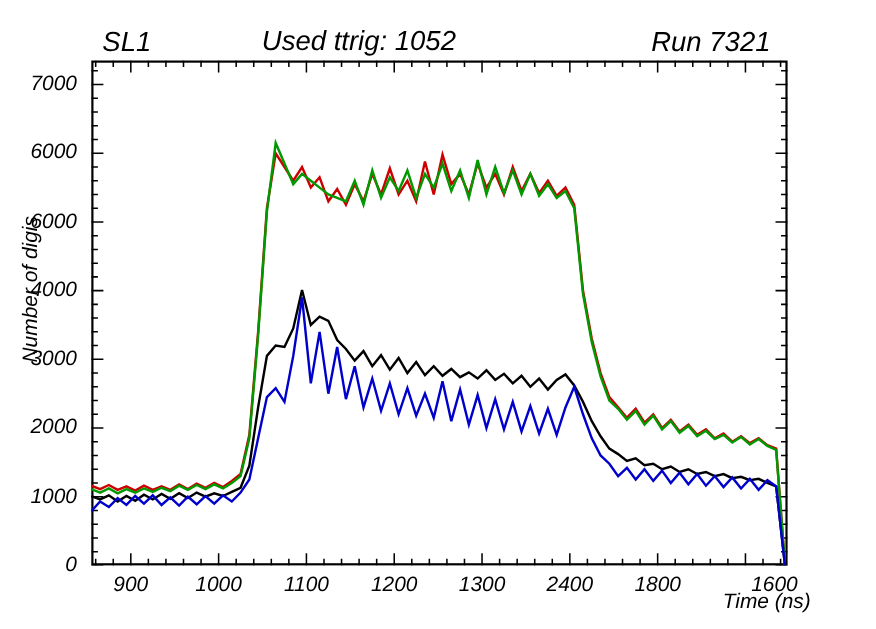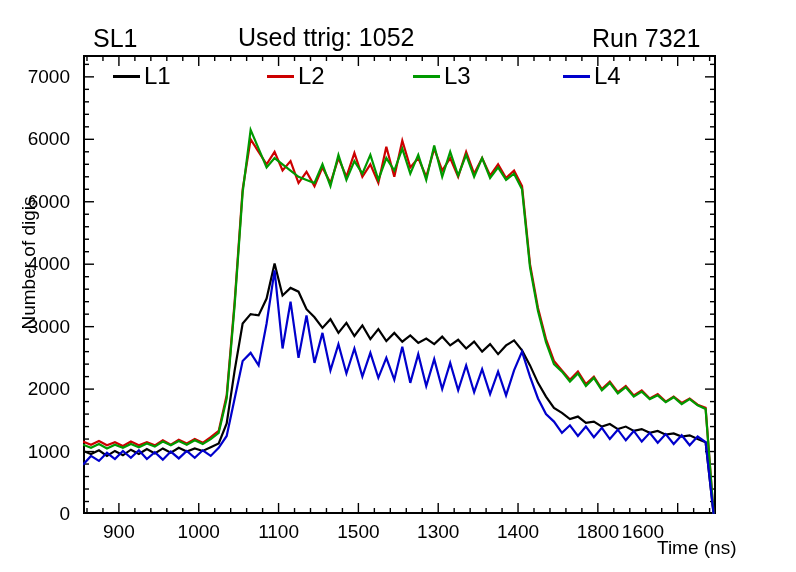--- a/index.html
+++ b/index.html
@@ -1,18 +1,18 @@
 <!DOCTYPE html>
 <html><head>
 <meta charset="utf-8">
 <style>
   html,body{margin:0;padding:0;background:#ffffff;}
   body{width:796px;height:572px;overflow:hidden;
        font-family:"Liberation Sans",sans-serif;color:#000;}
-  #root{position:relative;width:796px;height:572px;}
+  #root{position:relative;width:796px;height:572px;font-style:italic;}
 
   .ttl{position:absolute;font-size:25px;line-height:25px;white-space:nowrap;}
   #title-sl     {left:93px;  top:26px;}
   #title-ttrig  {left:238px; top:25px;}
   #title-run    {left:592px; top:26px;}
 
   #ylabel{position:absolute;left:-71px;top:252px;width:200px;text-align:center;
           font-size:19px;transform:rotate(-90deg);transform-origin:50% 50%;
           white-space:nowrap;}
   #xlabel{position:absolute;left:641px;top:537px;font-size:19px;white-space:nowrap;margin-left:16px;}
@@ -208,39 +208,21 @@
       <div class="tlab ylab" style="left: 0px; width: 70px; top: 441.551px;">1000</div>
       <div class="tlab ylab" style="left: 0px; width: 70px; top: 379.102px;">2000</div>
       <div class="tlab ylab" style="left: 0px; width: 70px; top: 316.653px;">3000</div>
       <div class="tlab ylab" style="left: 0px; width: 70px; top: 254.204px;">4000</div>
       <div class="tlab ylab" style="left: 0px; width: 70px; top: 191.755px;">6000</div>
       <div class="tlab ylab" style="left: 0px; width: 70px; top: 129.306px;">6000</div>
       <div class="tlab ylab" style="left: 0px; width: 70px; top: 66.8571px;">7000</div>
       <div class="tlab xlab" style="width: 90px; left: 73.9206px; top: 522px;">900</div>
       <div class="tlab xlab" style="width: 90px; left: 153.744px; top: 522px;">1000</div>
       <div class="tlab xlab" style="width: 90px; left: 233.567px; top: 522px;">1100</div>
-      <div class="tlab xlab" style="width: 90px; left: 313.391px; top: 522px;">1500</div>
+      <div class="tlab xlab" style="width: 90px; left: 313.391px; top: 522px;">1200</div>
       <div class="tlab xlab" style="width: 90px; left: 393.214px; top: 522px; text-align: center;">1300</div>
-      <div class="tlab xlab" style="width: 90px; left: 473.038px; top: 522px;">1400</div>
+      <div class="tlab xlab" style="width: 90px; left: 473.038px; top: 522px;">2400</div>
       <div class="tlab xlab" style="width: 90px; left: 552.861px; top: 522px;">1800</div>
-      <div class="tlab xlab" style="width: 90px; left: 598px; top: 522px;">1600</div>
+      <div class="tlab xlab" style="width: 90px; left: 659px; top: 522px;">1600</div>
     </div>
 
-<div id="legend">
-      <div class="lg" style="left: 0px;">
-        <i style="background: rgb(0, 0, 0);"></i>
-        <span>L1</span>
-      </div>
-      <div class="lg" style="left: 154px;">
-        <i style="background: rgb(204, 0, 0);"></i>
-        <span>L2</span>
-      </div>
-      <div class="lg" style="left: 300px;">
-        <i style="background: rgb(0, 153, 0);"></i>
-        <span>L3</span>
-      </div>
-      <div class="lg" style="left: 450px;">
-        <i style="background: rgb(0, 0, 204);"></i>
-        <span>L4</span>
-      </div>
-    </div>
 
 </div>
 
 </body></html>

